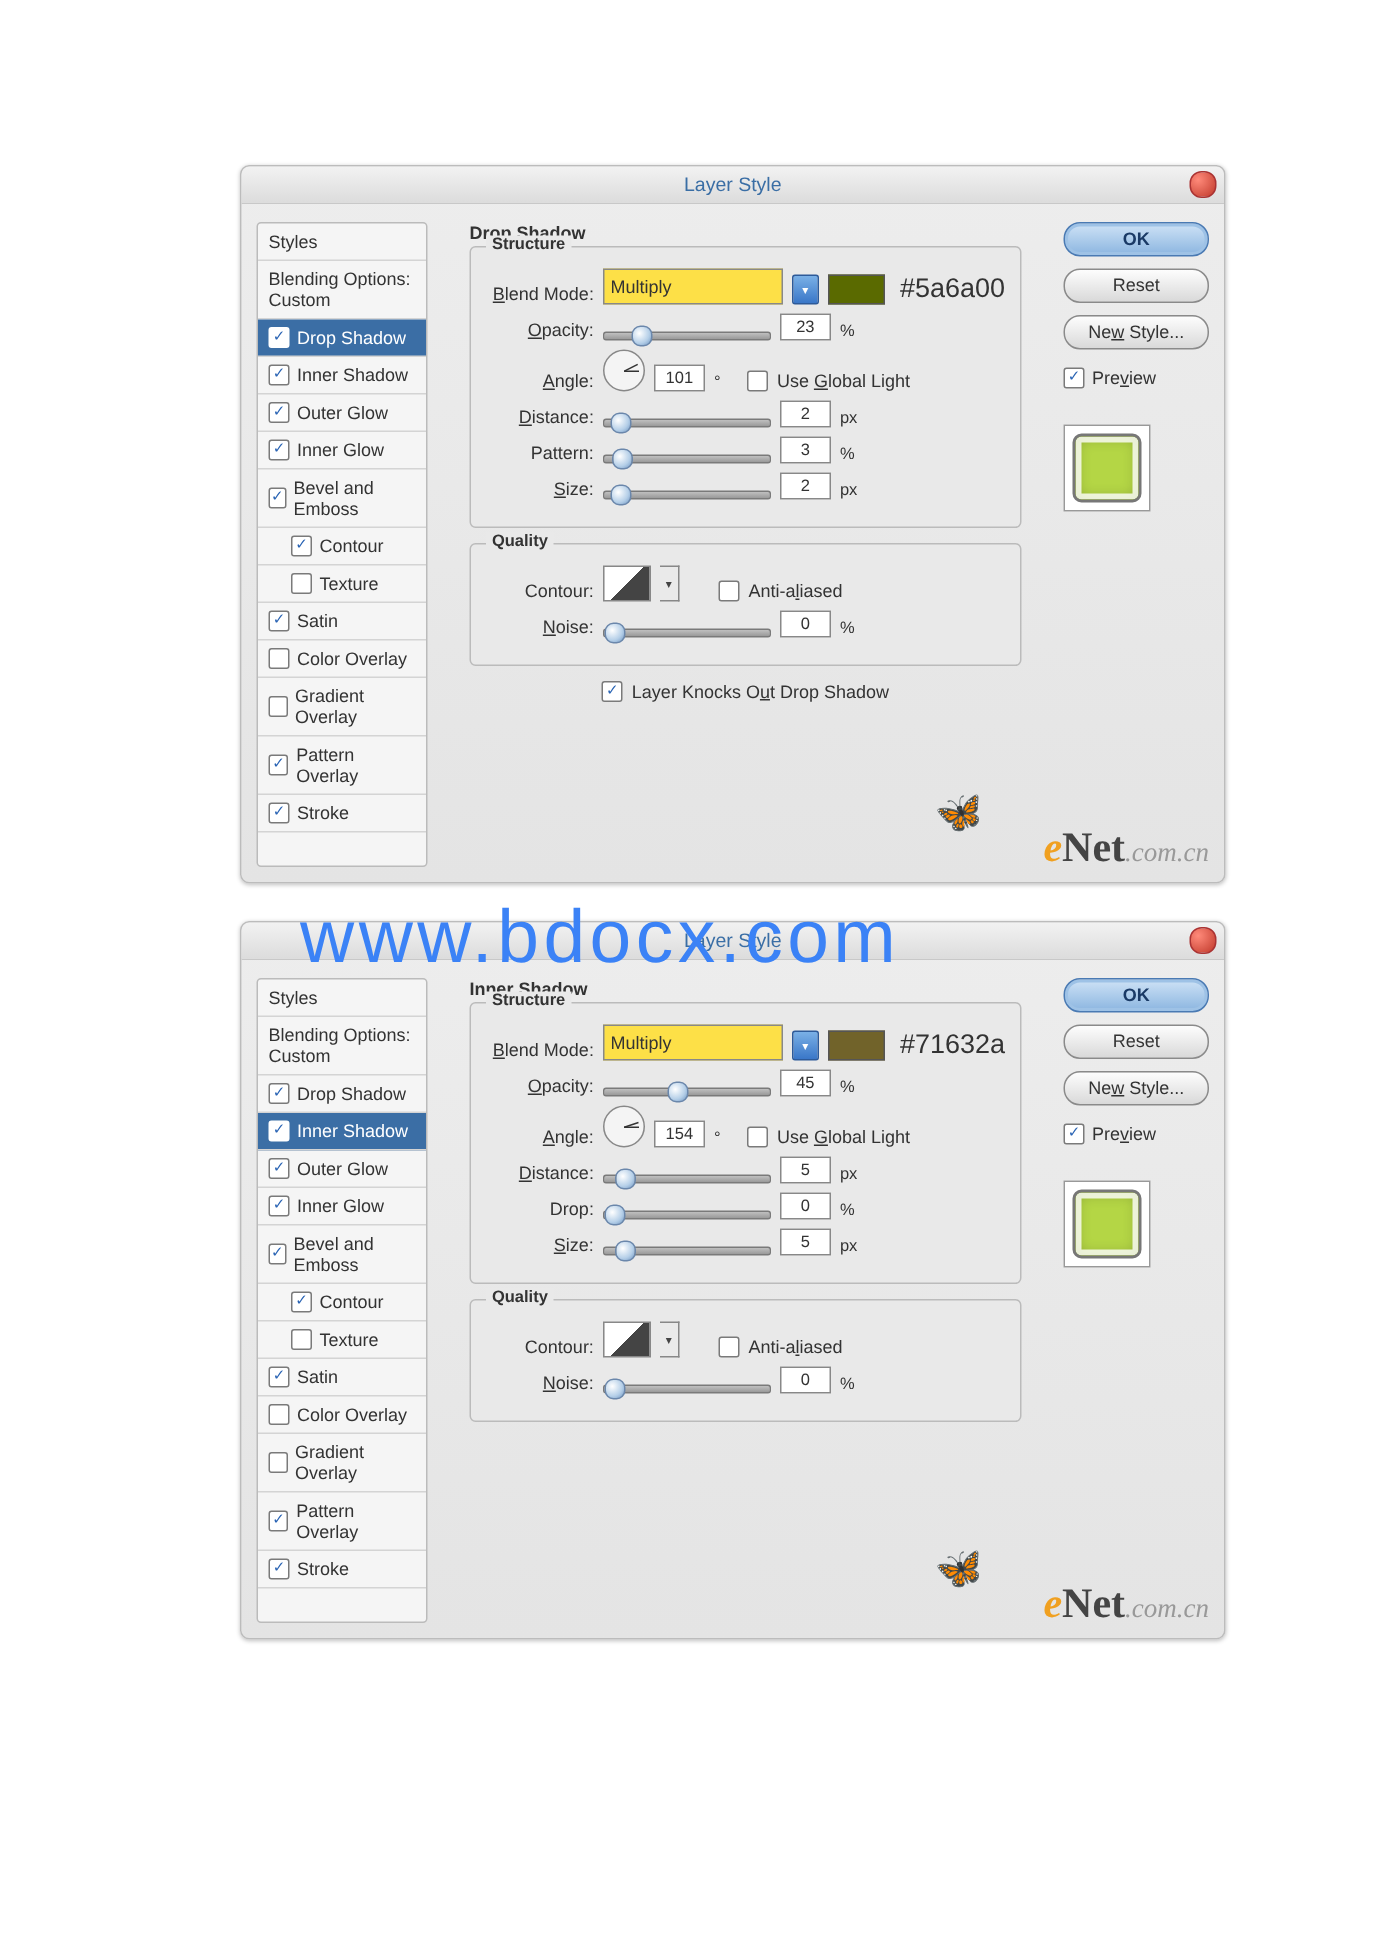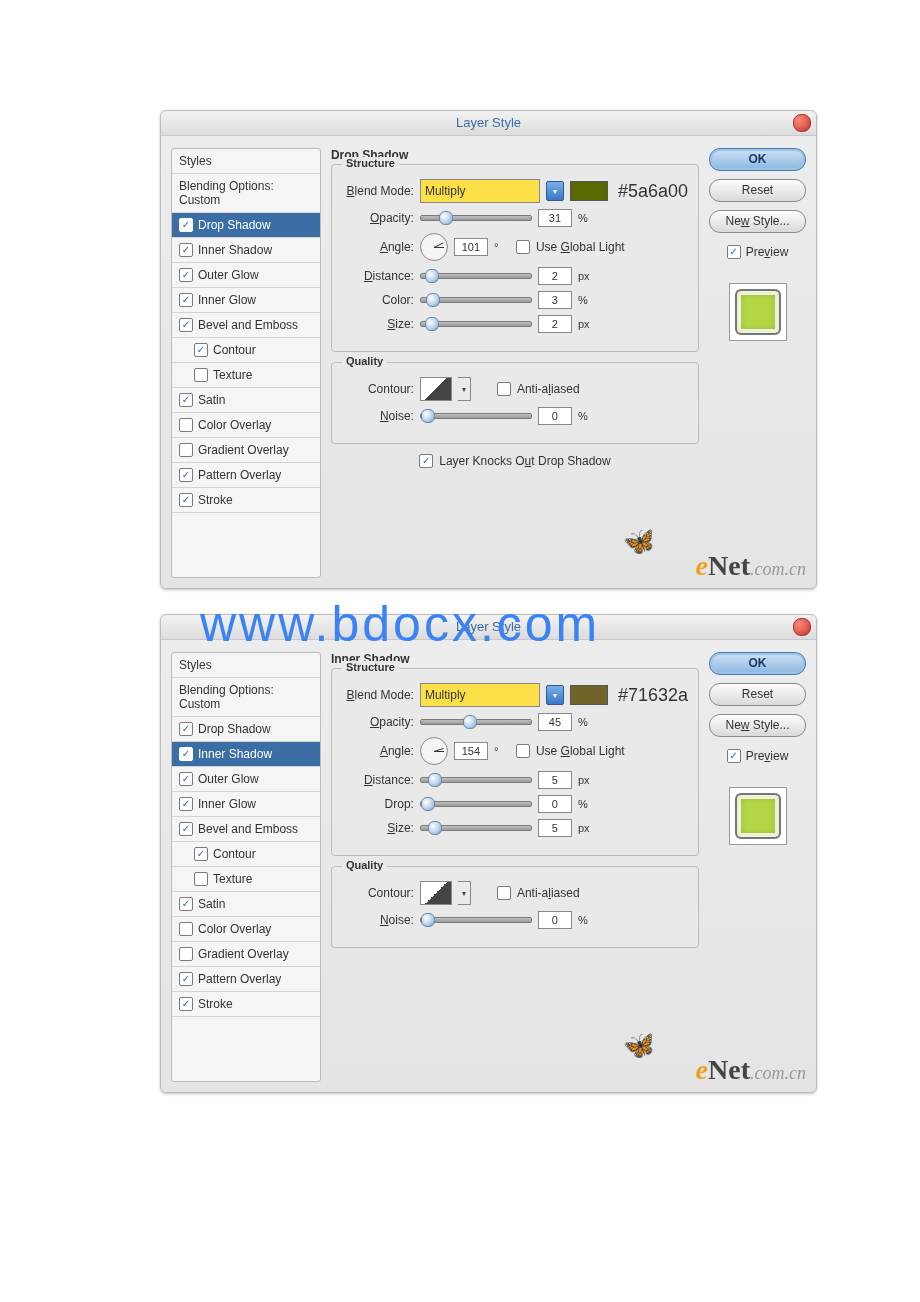--- a/index.html
+++ b/index.html
@@ -1,48 +1,48 @@
 <!DOCTYPE html>
 <html><head>
 <meta charset="utf-8">
 <style>
 html,body{margin:0;padding:0;background:#fff;font-family:"Lucida Grande",Tahoma,Arial,sans-serif;font-size:12px;color:#333}
 .page{padding:110px 0 0 160px;width:920px;box-sizing:border-box}
 .dialog{width:655px;background:linear-gradient(#ededed,#e4e4e4);border:1px solid #bcbcbc;border-radius:6px;box-shadow:0 1px 3px rgba(0,0,0,.25);margin-bottom:25px}
 .titlebar{height:24px;line-height:24px;text-align:center;color:#3a6ea5;font-size:13px;border-bottom:1px solid #c8c8c8;position:relative;border-radius:6px 6px 0 0;background:linear-gradient(#f2f2f2,#dcdcdc)}
 .close-btn{position:absolute;right:5px;top:3px;width:16px;height:16px;border-radius:8px;background:radial-gradient(circle at 30% 30%,#ff8a7a,#c0392b);border:1px solid #a33}
-.body{display:flex;padding:12px 10px 10px 10px;gap:10px;position:relative;min-height:430px}
+.body{display:flex;padding:12px 10px 10px 10px;gap:28px;position:relative;min-height:430px}
 .styles-col{width:170px;background:#f5f5f5;border:1px solid #bbb;border-radius:3px}
 .style-item{padding:5px 7px;border-bottom:1px solid #d4d4d4;display:flex;align-items:center;gap:5px;cursor:default}
 .style-item.selected{background:#3b6ea5;color:#fff}
 .style-item.head{font-weight:normal}
 .style-item.sub{padding-left:22px}
 .chk{width:12px;height:12px;border:1px solid #7a7a7a;border-radius:2px;background:#fff;display:inline-flex;align-items:center;justify-content:center;font-size:10px;color:#2a64b4;line-height:1}
 .chk.sel{border-color:#fff}
 .center-col{flex:1}
 .panel-title{font-weight:bold;color:#333;margin-bottom:2px}
 .group{border:1px solid #bbb;border-radius:4px;padding:8px 10px 12px 10px;margin-bottom:10px;position:relative;background:#e9e9e9}
 .group-legend{position:absolute;top:-8px;left:10px;background:#e9e9e9;padding:0 4px;font-weight:bold;font-size:11px}
-.row{display:flex;align-items:center;gap:6px;margin:6px 0}
+.row{display:flex;align-items:flex-end;gap:6px;margin:6px 0}
 .lbl{width:72px;text-align:right;color:#333}
 .lbl u{text-decoration:underline}
 .combo{border:1px solid #888;background:#fde047;padding:2px 4px;width:110px;height:18px;display:flex;align-items:center}
 .combo-btn{width:16px;height:18px;background:linear-gradient(#7ab0e6,#3a77c8);border:1px solid #2d5a99;border-radius:2px;display:flex;align-items:center;justify-content:center;color:#fff;font-size:8px}
 .swatch{width:36px;height:18px;border:1px solid #555}
 .colortxt{font-size:18px;margin-left:4px}
 .slider{height:4px;background:linear-gradient(#bfbfbf,#9a9a9a);border:1px solid #7a7a7a;border-radius:2px;position:relative;width:110px}
 .knob{position:absolute;top:-5px;width:12px;height:12px;border-radius:6px;background:radial-gradient(circle at 35% 35%,#fff,#b5cfe8 60%,#6d94c1);border:1px solid #6b87ab}
 .valbox{border:1px solid #888;background:#fff;width:32px;height:16px;text-align:center;font-size:11px;line-height:16px}
 .unit{width:16px;font-size:11px}
 .dial{width:26px;height:26px;border:1px solid #888;border-radius:50%;background:#f4f4f4;position:relative}
 .dial::after{content:"";position:absolute;left:13px;top:13px;width:10px;height:1px;background:#333;transform-origin:0 0}
 .contour{width:30px;height:22px;border:1px solid #888;background:linear-gradient(135deg,#fff 50%,#444 50%)}
 .contour-dd{width:12px;height:22px;border:1px solid #888;border-left:none;background:#eaeaea;display:flex;align-items:center;justify-content:center;font-size:8px;color:#444}
 .layer-knocks{display:flex;justify-content:center;align-items:center;gap:6px;margin-top:8px}
-.right-col{width:100px;display:flex;flex-direction:column;gap:8px;align-items:center}
+.right-col{width:100px;display:flex;flex-direction:column;gap:8px;align-items:flex-start}
 .btn{width:95px;height:21px;border:1px solid #8a8a8a;border-radius:11px;background:linear-gradient(#fdfdfd,#d9d9d9);text-align:center;line-height:20px;cursor:default}
 .btn.ok{background:linear-gradient(#cfe3f6,#8bb5e0);border:1px solid #4a7ab3;font-weight:bold;color:#1a3a66}
 .btn.default{box-shadow:0 0 0 2px #9ec2e6 inset}
 .preview-row{display:flex;align-items:center;gap:5px;margin-top:4px}
 .thumb{width:56px;height:56px;border:1px solid #999;background:#fff;margin-top:16px;display:flex;align-items:center;justify-content:center}
 .thumb-inner{width:42px;height:42px;border:2px solid #777;border-radius:6px;box-shadow:inset 0 0 0 4px rgba(255,255,255,.8),inset 0 0 10px rgba(0,0,0,.3)}
 .logo{position:absolute;right:10px;bottom:6px;font-family:Georgia,serif;font-size:28px;color:#888}
 .logo .e{color:#f0a020;font-weight:bold;font-style:italic}
 .logo .net{color:#444;font-weight:bold;}
 .logo .dom{color:#999;font-size:18px;font-style:italic}
@@ -117,21 +117,21 @@
               <div class="combo">Multiply</div>
               <div class="combo-btn">▾</div>
               <div class="swatch" style="background: rgb(90, 106, 0);"></div>
               <span class="colortxt">#5a6a00</span>
             </div>
             <div class="row">
               <span class="lbl"><u>O</u>pacity:</span>
               <div class="slider">
                 <div class="knob" style="left: 16%;"></div>
               </div>
-              <div class="valbox">31</div>
+              <div class="valbox">23</div>
               <span class="unit">%</span>
             </div>
             <div class="row">
               <span class="lbl"><u>A</u>ngle:</span>
               <div class="dial" style="--r: -27deg;">
                 <div style="position:absolute;left:13px;top:13px;width:10px;height:1px;background:#333;transform-origin:0 0;transform:rotate(-27deg)"></div>
               </div>
               <div class="valbox">101</div>
               <span class="unit">°</span>
               <span class="chk"></span>
@@ -139,21 +139,21 @@
             </div>
             <div class="row">
               <span class="lbl"><u>D</u>istance:</span>
               <div class="slider">
                 <div class="knob" style="left: 4%;"></div>
               </div>
               <div class="valbox">2</div>
               <span class="unit">px</span>
             </div>
             <div class="row">
-              <span class="lbl">Color:</span>
+              <span class="lbl">Pattern:</span>
               <div class="slider">
                 <div class="knob" style="left: 5%;"></div>
               </div>
               <div class="valbox">3</div>
               <span class="unit">%</span>
             </div>
             <div class="row">
               <span class="lbl"><u>S</u>ize:</span>
               <div class="slider">
                 <div class="knob" style="left: 4%;"></div>

